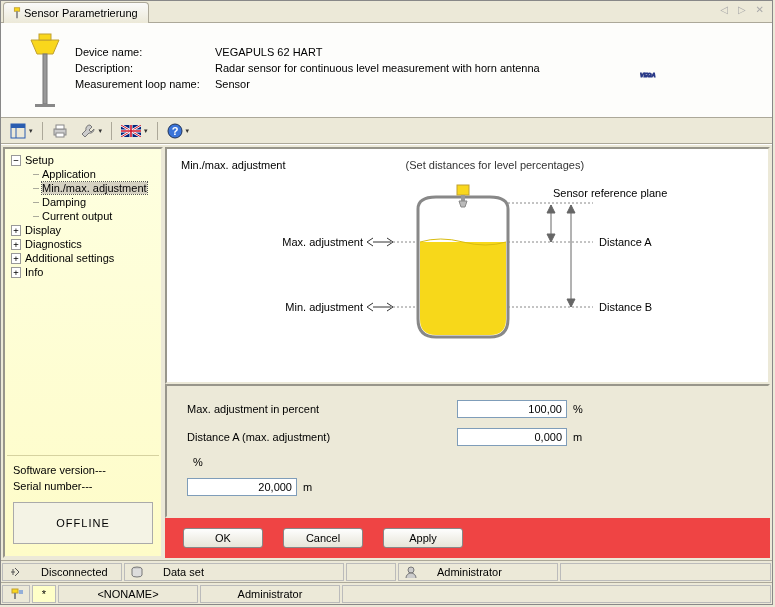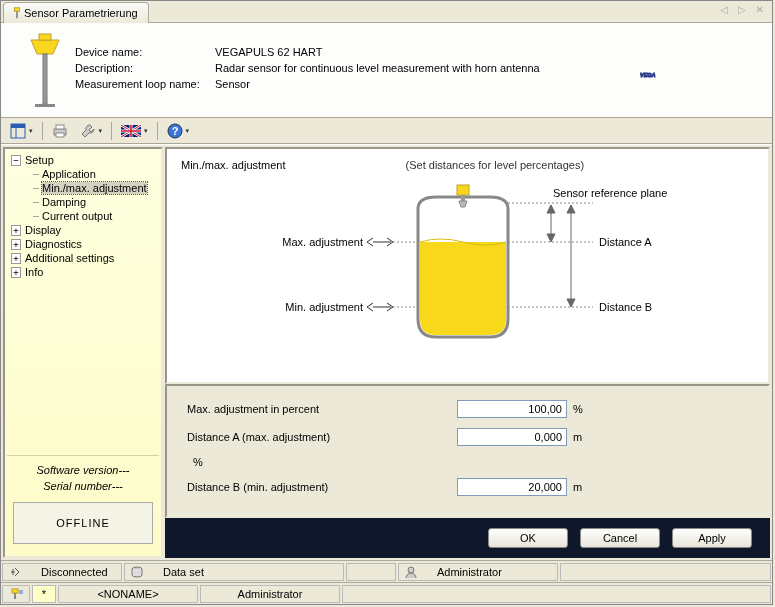--- a/index.html
+++ b/index.html
@@ -31,38 +31,38 @@
 
 .body-area { flex: 1; display: flex; border-top: 1px solid #fff; }
 .sidebar { width: 160px; background: linear-gradient(#feffe0, #fefcc8); border: 2px inset #ece9d8; display: flex; flex-direction: column; margin: 2px; padding: 4px 2px; }
 .tree { flex: 1; }
 .tree-node { padding: 1px 0 1px 4px; white-space: nowrap; display: flex; align-items: center; gap: 2px; cursor: default; }
 .tree-child { padding-left: 26px; }
 .tree-child.selected span.lbl { background: #d6d2c2; outline: 1px dotted #555; }
 .exp { font-family: monospace; width: 10px; display:inline-block; text-align:center; border:1px solid #999; font-size:9px; line-height:9px; background:#fff; margin-right:2px; }
 .dots { color:#666; letter-spacing:-1px; font-size:10px; margin-right:2px;}
 .sb-lower { border-top: 1px solid #d6d2a0; padding-top: 6px; }
-.sb-row { display: flex; justify-content: center; padding: 2px 6px; font-style: italic; }
+.sb-row { display: flex; justify-content: flex-start; padding: 2px 6px; }
 .offline-box { margin: 8px 6px; border: 1px solid #aaa; background: #f4f3e5; text-align: center; padding: 14px 0; letter-spacing: 1px; }
 
 
 .main { flex: 1; display: flex; flex-direction: column; margin: 2px 2px 2px 0; }
 .main-top { background: #fff; border: 2px inset #ece9d8; padding: 10px 14px; flex: 1; }
 .mt-head { display: flex; margin-bottom: 10px; }
 .mt-title { font-size: 11px; }
 .mt-sub { margin-left: 120px; color: #333; }
 .diagram { display: flex; justify-content: center; margin-top: 8px; }
 
 .param-area { background: #ece9d8; border: 2px inset #ece9d8; padding: 14px 20px 10px; }
 .param-row { display: flex; align-items: center; margin-bottom: 10px; }
 .param-label { width: 270px; }
 .param-input { width: 110px; text-align: right; padding: 2px 4px; border: 1px solid #7f9db9; background: #fff; font-size: 11px; }
 .param-unit { margin-left: 6px; }
 
-.button-bar { display: flex; justify-content: flex-end; gap: 12px; padding: 10px 18px; background: #0f172a; }
+.button-bar { display: flex; justify-content: flex-start; gap: 20px; padding: 10px 18px; background: #ef4444; }
 .btn { min-width: 80px; padding: 3px 12px; border: 1px solid #888; background: linear-gradient(#fefefe, #e7e5d8); border-radius: 3px; text-align: center; cursor: default; }
 
 
 .status1 { height: 22px; border-top: 1px solid #aca899; display: flex; align-items: center; background: #ece9d8; }
 .status-cell { border: 1px solid #bbb; height: 18px; margin: 1px; display: flex; align-items: center; padding: 0 6px; gap: 20px; background: #ece9d8; }
 .status2 { height: 22px; border-top: 1px solid #aca899; display: flex; align-items: center; background: #ece9d8; }
 .s2-cell { border: 1px solid #bbb; height: 18px; margin: 1px; display: flex; align-items: center; justify-content: center; padding: 0 6px; }
 
 svg { display: block; }
 </style>
@@ -268,21 +268,20 @@
         </div>
         <div class="param-row">
           <div class="param-label">Distance A (max. adjustment)</div>
           <input class="param-input" value="0,000" style="">
           <div class="param-unit">m</div>
         </div>
         <div class="param-row">
           <div class="param-unit">%</div>
         </div>
         <div class="param-row">
-          <div class="param-label">Distance B (min. adjustment)</div>
           <input class="param-input" value="20,000" style="">
           <div class="param-unit">m</div>
         </div>
       </div>
 
       <div class="button-bar">
         <div class="btn">OK</div>
         <div class="btn">Cancel</div>
         <div class="btn">Apply</div>
       </div>

